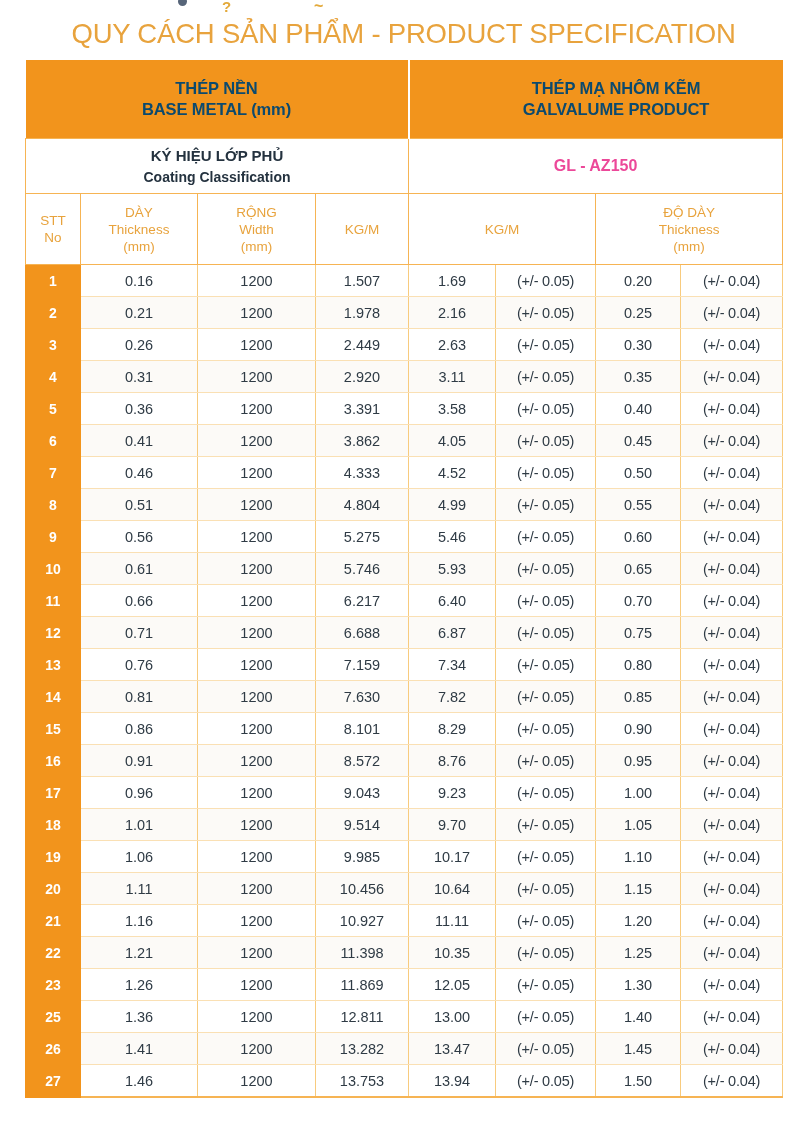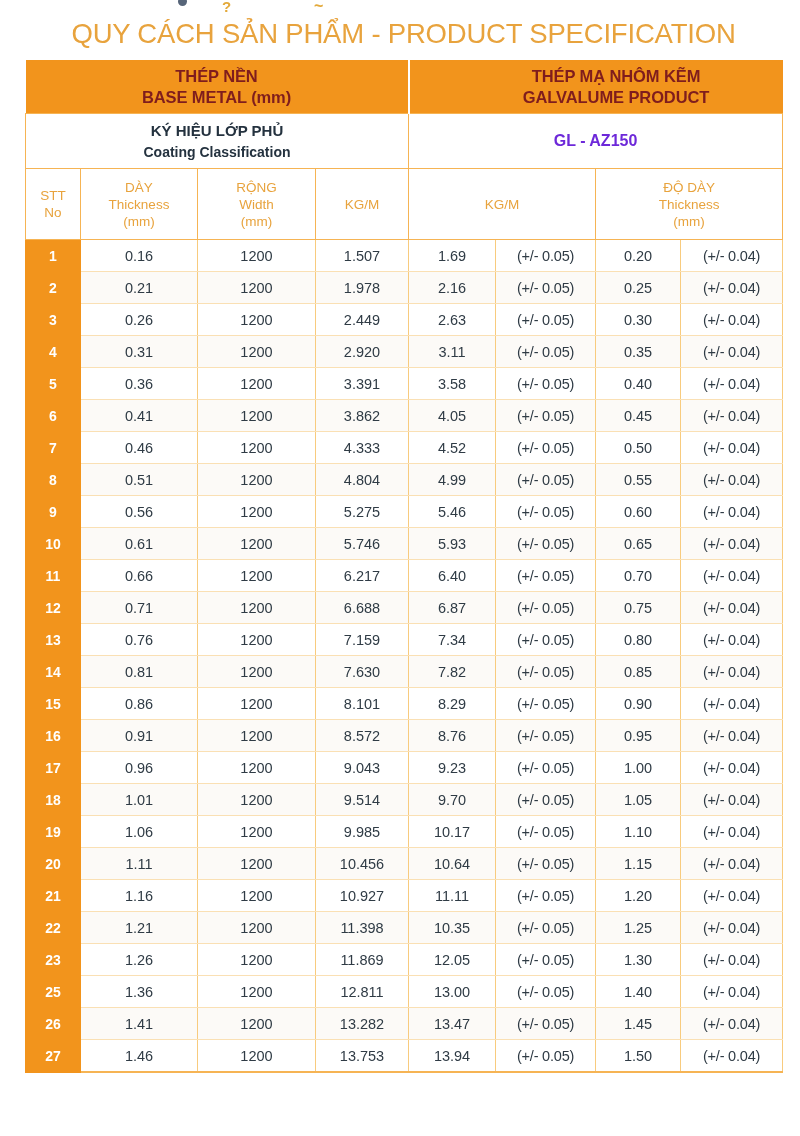--- a/index.html
+++ b/index.html
@@ -74,45 +74,45 @@
   }
   .spec-table td {
     padding: 0;
     vertical-align: middle;
     text-align: center;
   }
 
   
   .grp-head {
     background: #F2941C;
-    color: #7f1d1d;
+    color: #0c4a6e;
     font-weight: 700;
     font-size: 16.5px;
     line-height: 21px;
-    height: 53px;
+    height: 78px;
     letter-spacing: -0.1px;
     border-right: 2px solid #ffffff;
   }
   .grp-head.last { border-right: none; padding-left: 40px; }
 
   
   .sub-head {
     background: #ffffff;
     color: #24323f;
     font-weight: 700;
     font-size: 15.5px;
     line-height: 21px;
     height: 54px;
     border: 1px solid #F6B454;
   }
   .sub-head .vn { font-size: 15px; }
   .sub-head .en { font-size: 14px; text-align: center; }
   .sub-head-gl {
     background: #ffffff;
-    color: #6d28d9;
+    color: #ec4899;
     font-weight: 700;
     font-size: 16px;
     height: 54px;
     border: 1px solid #F6B454;
     border-left: none;
   }
 
   
   .col-head {
     background: #ffffff;

